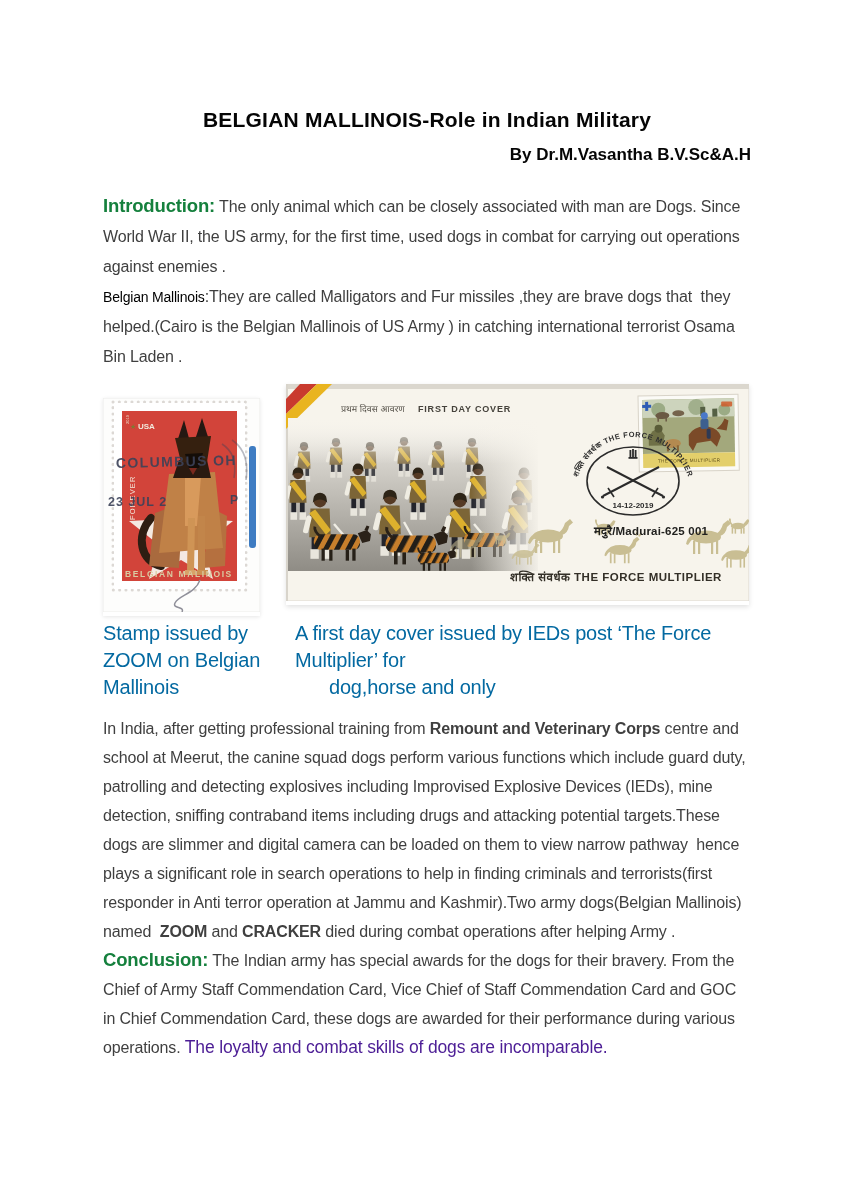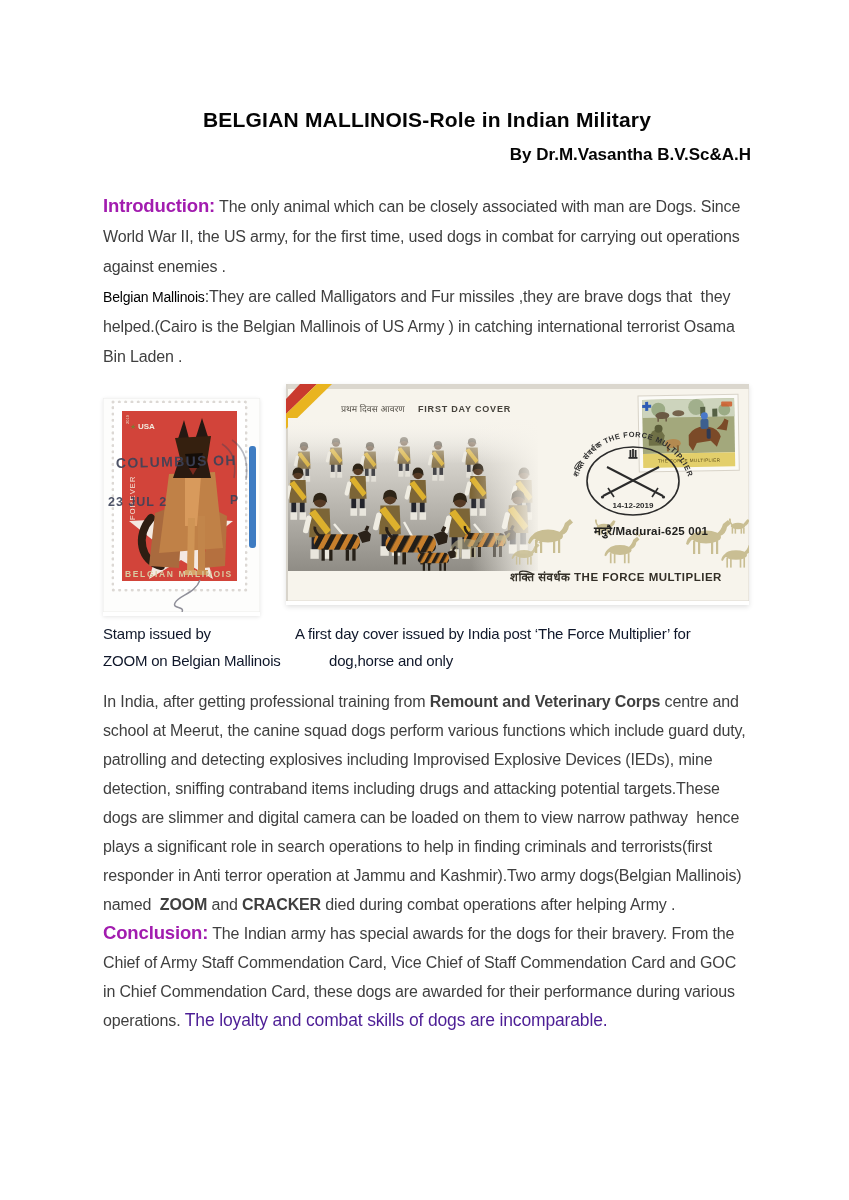--- a/index.html
+++ b/index.html
@@ -6,27 +6,27 @@
   .page{
     position:relative;width:849px;height:1200px;margin:9px auto;background:#ffffff;
     font-family:"Liberation Sans","DejaVu Sans",sans-serif;color:#3f3f3f;overflow:hidden;
   }
   .content{position:absolute;left:103px;top:99px;width:648px;}
   h1.title{font-size:21px;line-height:24px;margin:0 0 13px 0;text-align:center;color:#050505;font-weight:700;letter-spacing:.2px;}
   h2.byline{font-size:17px;line-height:20px;margin:0 0 27px 0;text-align:right;color:#050505;font-weight:700;}
   p.body{margin:0;font-size:16px;line-height:30px;letter-spacing:-0.15px;white-space:pre-wrap;}
   p.main{margin-top:13px;line-height:29px;}
   .r-b{font-weight:700;color:#404040;}
-  .r-blg{font-weight:700;color:#a21caf;font-size:18.5px;line-height:1;}
+  .r-blg{font-weight:700;color:#15803d;font-size:18.5px;line-height:1;}
   .r-bxl{font-weight:400;color:#000;font-size:14px;line-height:1;letter-spacing:-.2px;}
   .r-lg{font-size:17.5px;line-height:1;color:#4c1d95;}
   .figures{display:flex;align-items:flex-start;margin-top:12px;gap:26px;height:218px;}
   .stamp-wrap{margin-top:14px;box-shadow:0 1px 4px rgba(0,0,0,.10);}
   .fdc-wrap{box-shadow:0 2px 5px rgba(0,0,0,.12);}
-  .captions{display:flex;margin-top:18px;font-size:15px;line-height:27px;letter-spacing:-0.2px;color:#0f172a;}
+  .captions{display:flex;margin-top:18px;font-size:20px;line-height:27px;letter-spacing:-0.2px;color:#0369a1;}
   .cap-left{width:192px;flex:none;}
   .cap-right{flex:1;}
   .cap-indent{padding-left:34px;}
   svg text{font-family:"Liberation Sans","DejaVu Sans",sans-serif;}
 </style>
 </head>
 <body>
 
 <div class="page">
   <div class="content">
@@ -274,21 +274,21 @@
         </svg>
       </div>
     </div>
 
     <div class="captions">
       <div class="cap-left">
         <div>Stamp issued by</div>
         <div>ZOOM on Belgian Mallinois</div>
       </div>
       <div class="cap-right">
-        <div>A first day cover issued by India post ‘The Force Multiplier’ for</div>
+        <div>A first day cover issued by IEDs post ‘The Force Multiplier’ for</div>
         <div class="cap-indent">dog,horse and only</div>
       </div>
     </div>
 
     <p class="body main"><span>In India, after getting professional training from </span><span class="r-b">Remount and Veterinary Corps</span><span> centre and school at Meerut, the canine squad dogs perform various functions which include guard duty, patrolling and detecting explosives including Improvised Explosive Devices (IEDs), mine detection, sniffing contraband items including drugs and attacking potential targets.These dogs are slimmer and digital camera can be loaded on them to view narrow pathway  hence plays a significant role in search operations to help in finding criminals and terrorists(first responder in Anti terror operation at Jammu and Kashmir).Two army dogs(Belgian Mallinois) named  </span><span class="r-b">ZOOM</span><span> and </span><span class="r-b">CRACKER</span><span> died during combat operations after helping Army .          </span><span class="r-blg">Conclusion:</span><span> The Indian army has special awards for the dogs for their bravery. From the Chief of Army Staff Commendation Card, Vice Chief of Staff Commendation Card and GOC in Chief Commendation Card, these dogs are awarded for their performance during various operations. </span><span class="r-lg">The loyalty and combat skills of dogs are incomparable.</span></p>
 
   </div>
 </div>
 
 </body></html>

